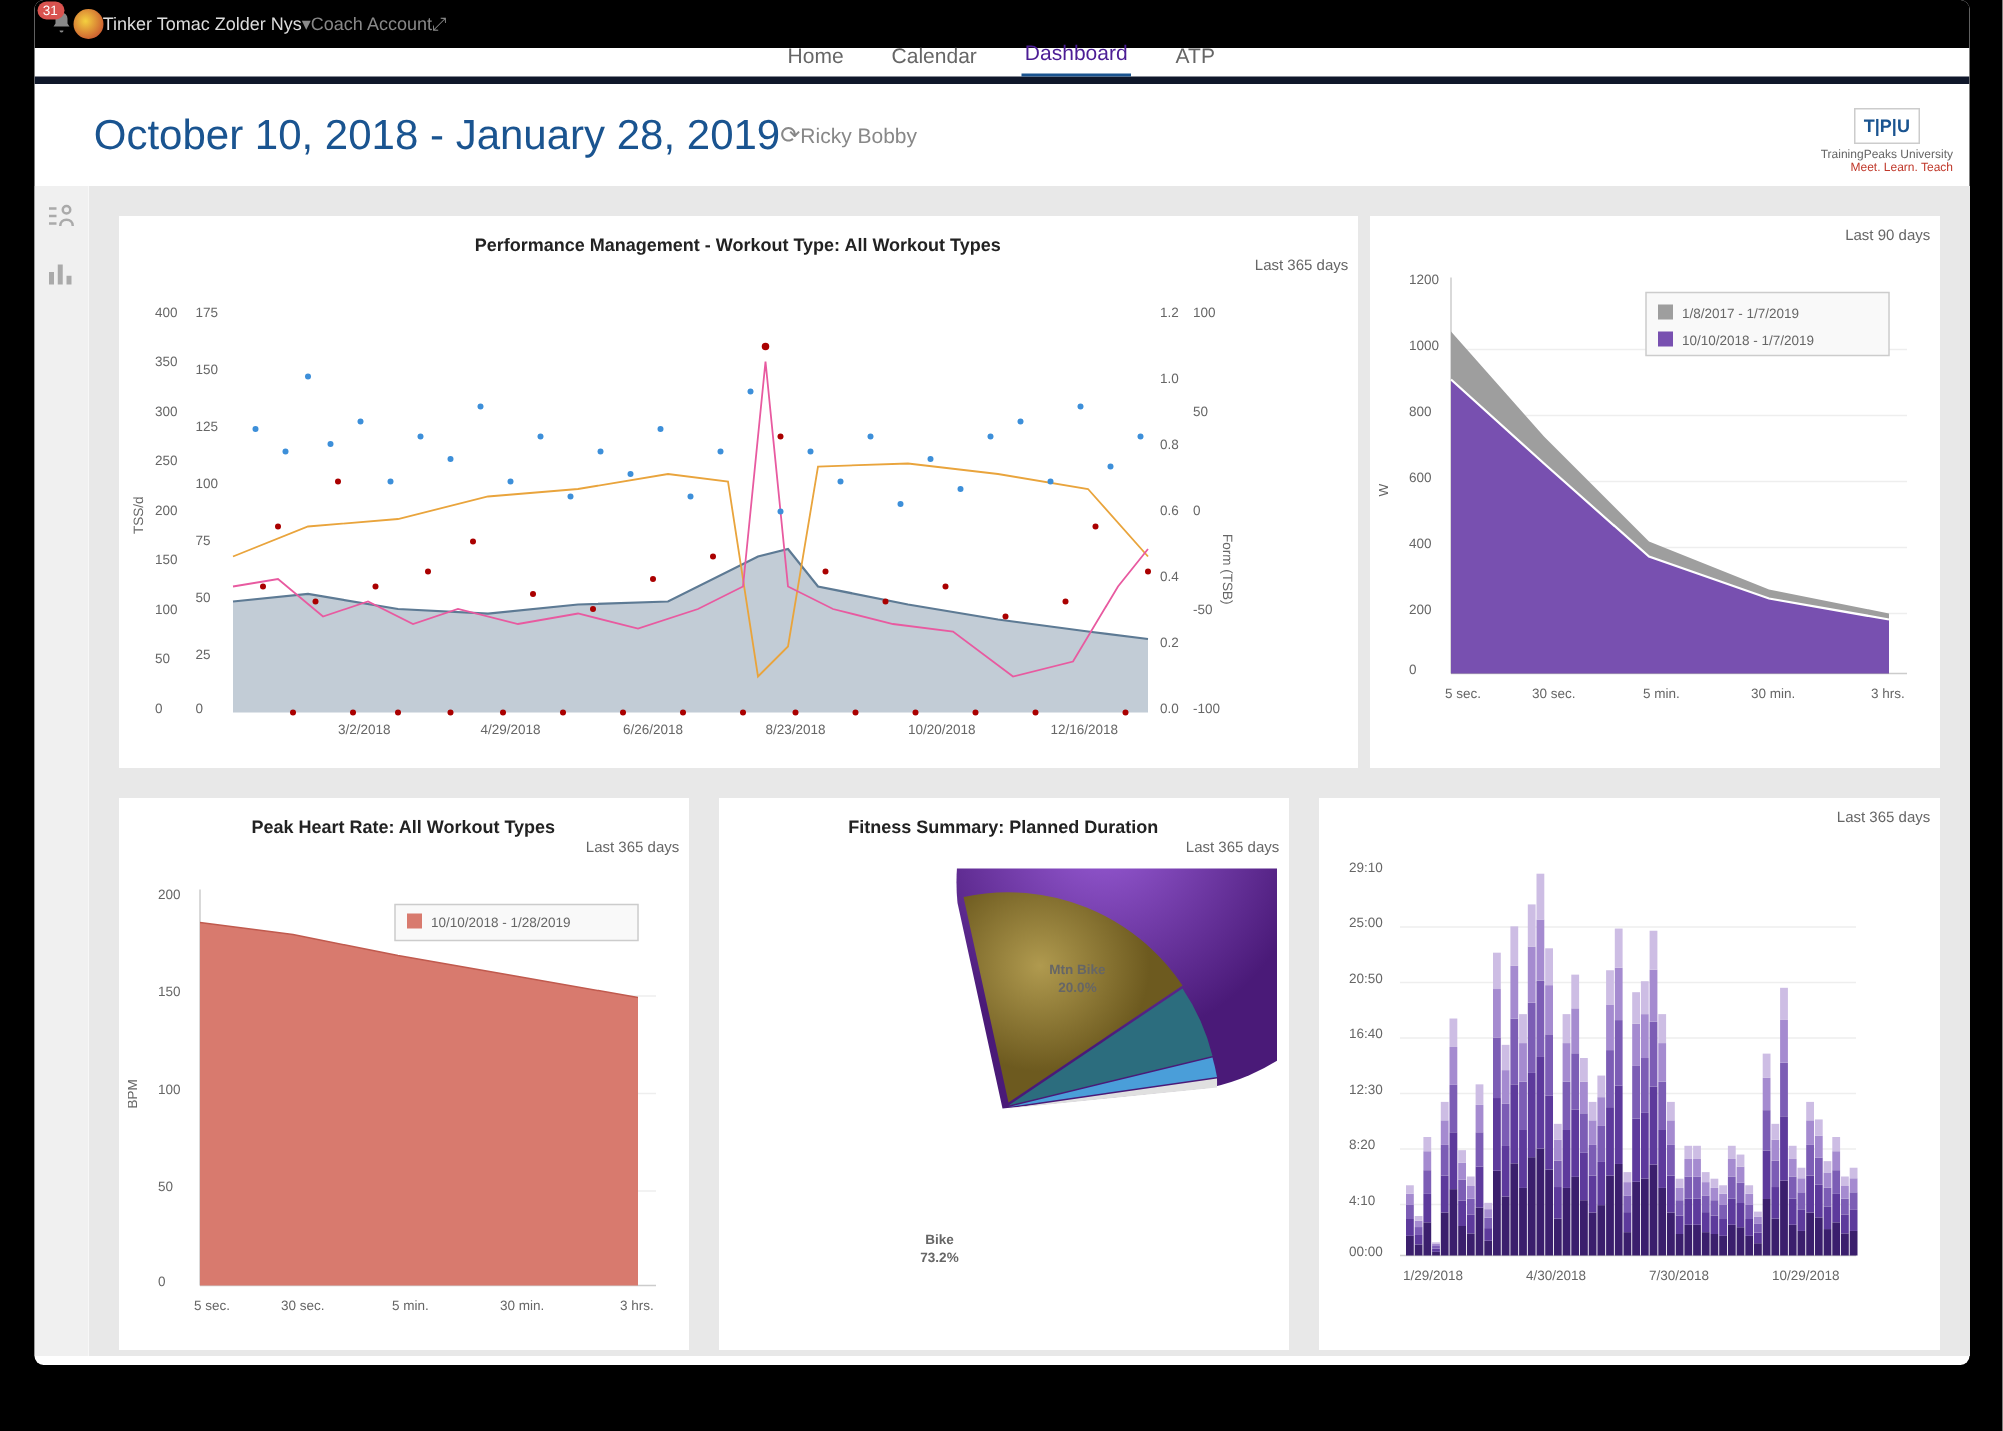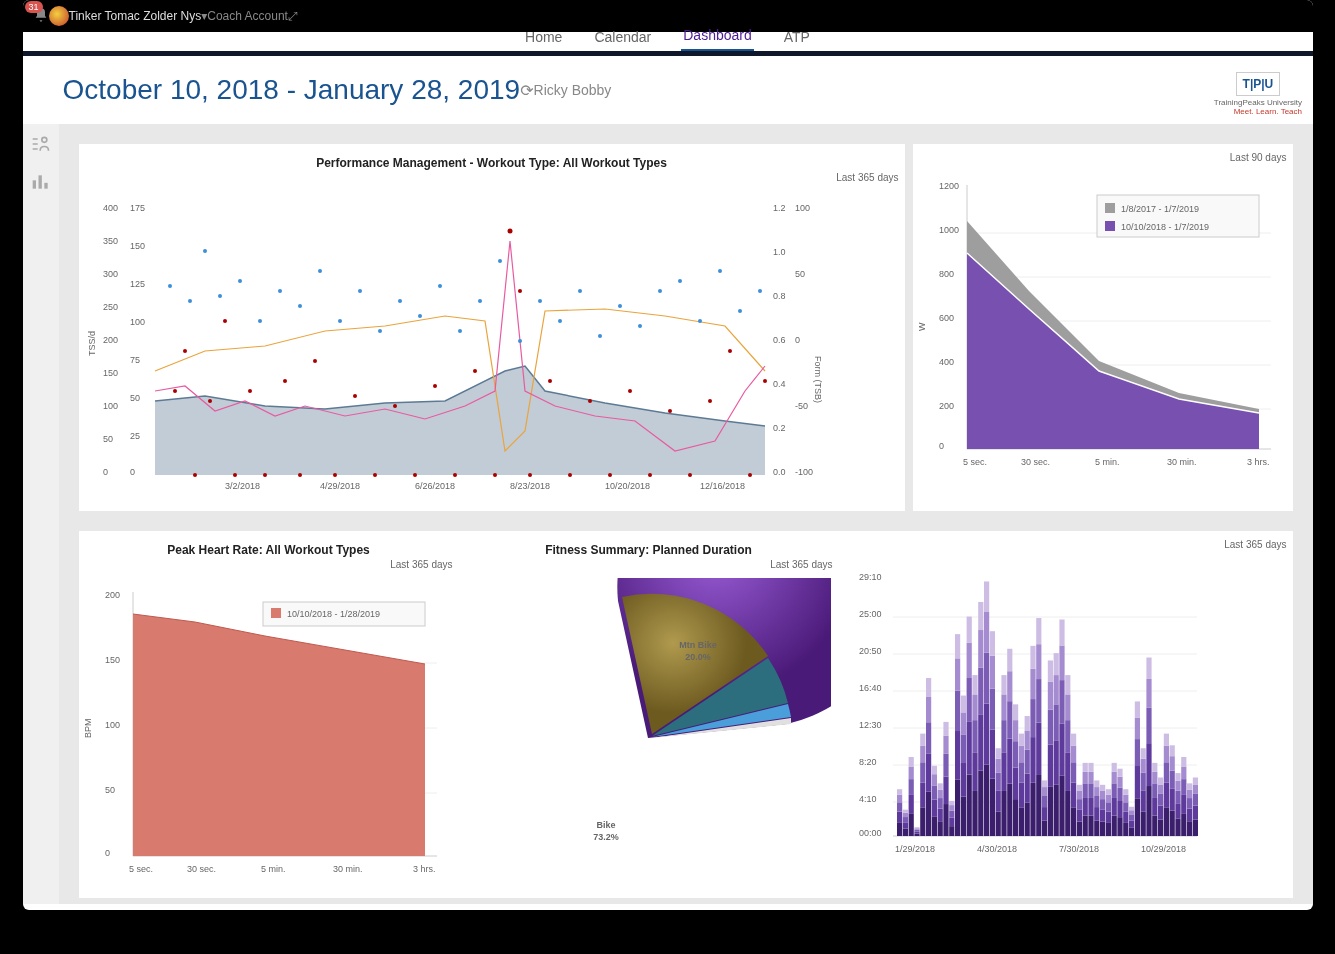--- a/index.html
+++ b/index.html
@@ -23,21 +23,21 @@
 .tpu{position:absolute;right:33px;top:72px;text-align:right;font-size:8px;color:#666}
 .tpu-logo{width:44px;height:24px;border:1px solid #ccc;display:flex;align-items:center;justify-content:center;font-weight:700;color:#1a5490;font-size:12px;margin:0 auto 2px}
 .header-row{display:flex;align-items:center;padding:18px 40px;font-size:28px;color:#1a5490}
 .refresh-icon{color:#888;font-size:16px;cursor:pointer}
 .athlete-name{color:#888;font-size:14px}
 .dash{display:flex}
 .sidebar{width:36px;background:#f0f0f0;display:flex;flex-direction:column;align-items:center;padding-top:10px;gap:14px}
 .side-icon{color:#aaa;cursor:pointer}
 .panels{flex:1;background:#e8e8e8;padding:20px;height:780px;overflow-y:auto}
 .row1{display:grid;grid-template-columns:1fr 380px;gap:8px;margin-bottom:20px}
-.row2{display:grid;grid-template-columns:380px 380px 1fr;}
+.row2{display:grid;grid-template-columns:380px 380px 1fr;gap:20px}
 .card{background:#fff;padding:6px}
 .chart-title{text-align:center;font-size:12px;font-weight:700;color:#222;margin-top:6px}
 .chart-sub{text-align:right;font-size:10px;color:#666;margin-top:2px;margin-bottom:8px}
 svg text{font-size:9px;fill:#666}
 .legend-box{fill:#f9f9f9;stroke:#ccc}
 </style>
 </head>
 <body>
 
 <div class="app">

